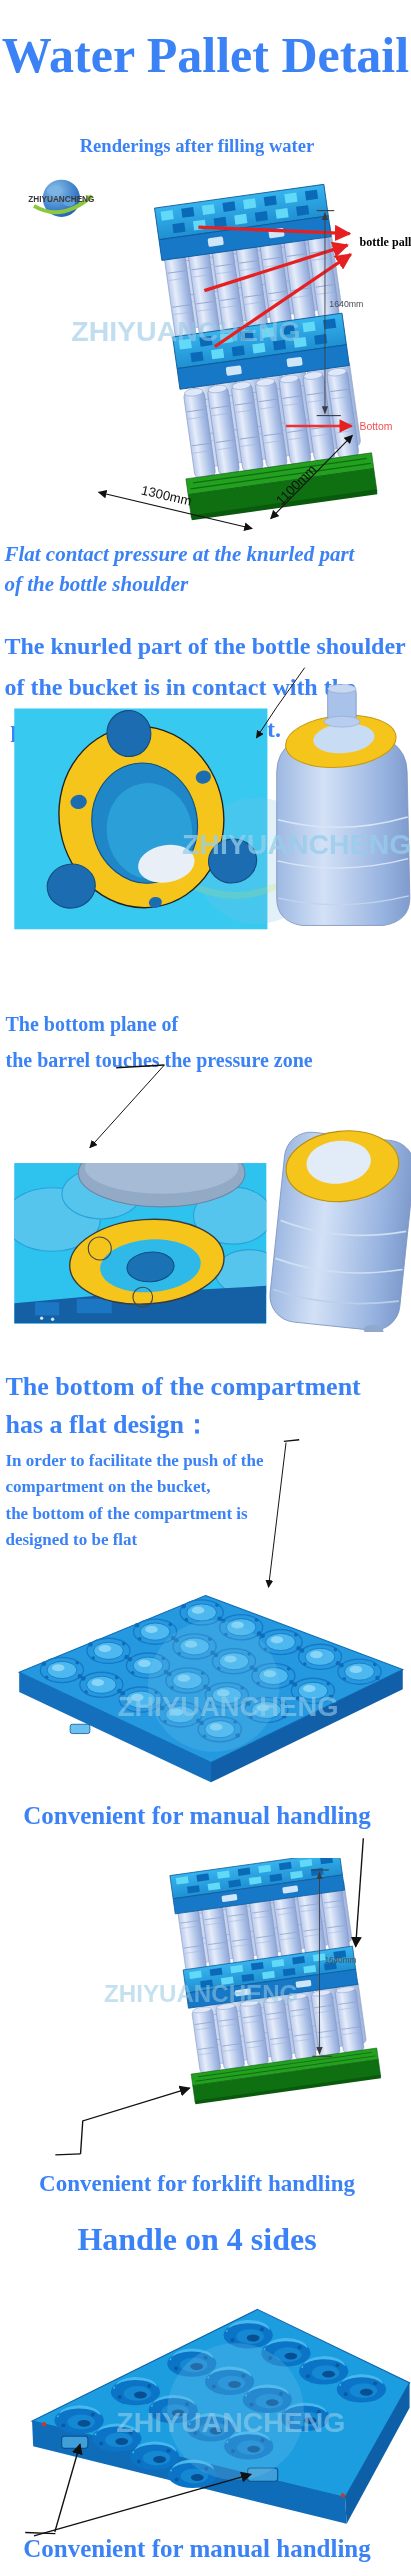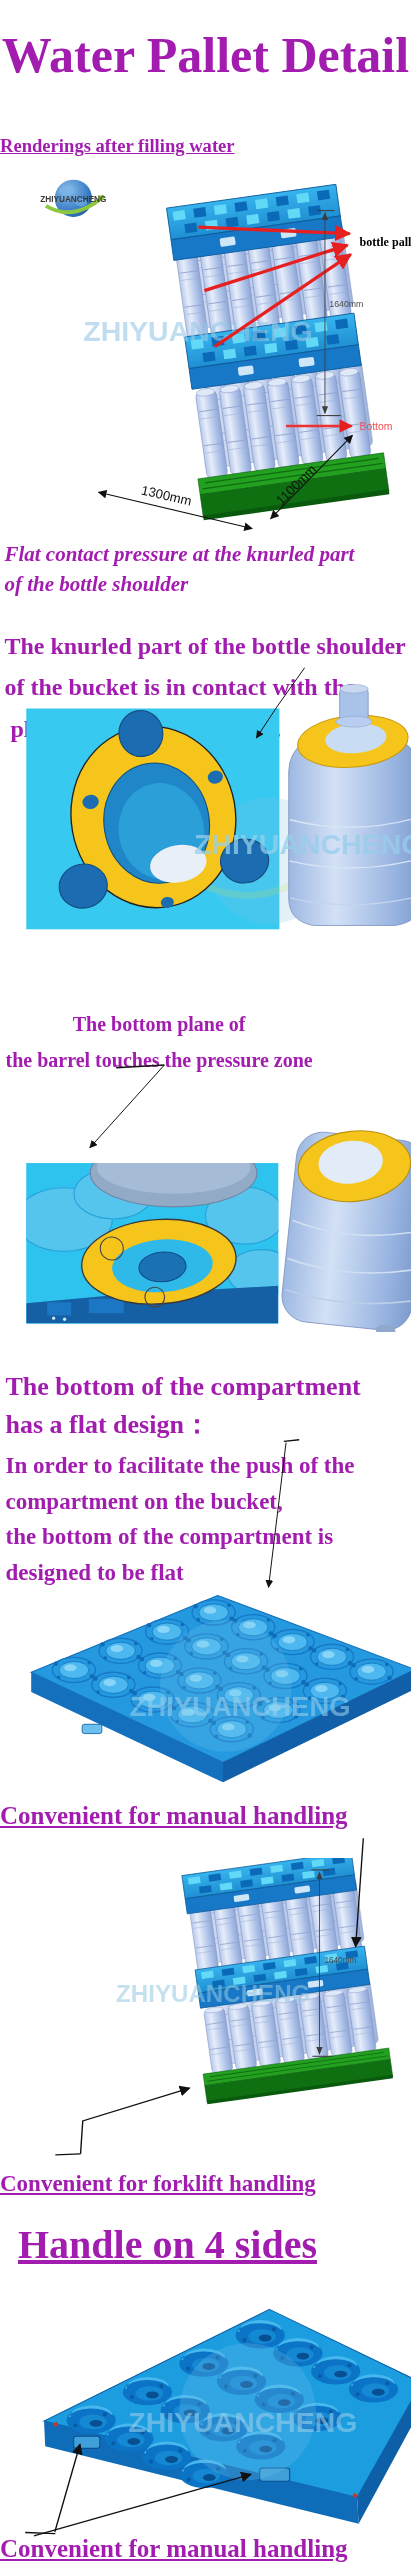--- a/index.html
+++ b/index.html
@@ -1,34 +1,34 @@
 <!DOCTYPE html>
 <html style="font-size:8.8px"><head>
 <meta charset="utf-8">
 <style>
   html,body{margin:0;padding:0;background:#ffffff;}
   body{width:411px;height:2576px;position:relative;overflow:hidden;}
   .abs{position:absolute;}
-  .serif{font-family:"Liberation Serif","DejaVu Serif",serif;font-weight:700;color:#a21caf;}
+  .serif{font-family:"Liberation Serif","DejaVu Serif",serif;font-weight:700;color:#3b82f6;}
   .pre{white-space:pre;}
-  .center{left:0;width:394px;text-align:left;text-decoration:underline;}
+  .center{left:0;width:394px;text-align:center;}
   .nowrap{white-space:nowrap;}
   #title{top:28.5px;left:0;width:411px;text-align:center;font-size:50px;line-height:1.05;}
   #h-renderings{top:135px;font-size:18.6px;}
   #h-knurled{top:540px;left:4.4px;font-size:21px;line-height:1.42;font-style:italic;}
   #p-knurled{top:626px;left:4.4px;font-size:24px;line-height:1.72;}
-  #h-bottomplane{top:1007px;left:5.5px;font-size:20px;line-height:1.78;text-align:center;}
+  #h-bottomplane{top:1007px;left:5.5px;font-size:20px;line-height:1.78;}
   #h-flat{top:1368px;left:5.5px;font-size:26px;line-height:1.45;}
-  #p-flat{top:1448px;left:5.5px;font-size:23px;line-height:1.55;}
+  #p-flat{top:1448px;left:5.5px;font-size:17px;line-height:1.55;}
   #h-manual{top:1802px;font-size:25px;}
   #h-forklift{top:2159px;font-size:23px;margin-top:12px;}
-  #h-handle4{top:2221px;font-size:40px;margin-left:18px;}
+  #h-handle4{top:2221px;font-size:32px;}
   #h-manual2{top:2535px;font-size:25px;}
   svg{display:block;}
-  .imgbox{position:absolute;left:12px;width:331px;}
+  .imgbox{position:absolute;left:0;width:331px;}
 </style>
 </head>
 <body>
 
 <svg width="0" height="0" style="position:absolute" aria-hidden="true">
   <defs>
     <linearGradient id="gb" x1="0" y1="0" x2="1" y2="0">
       <stop offset="0" stop-color="#b9c9ec"></stop>
         <stop offset="0.3" stop-color="#e6edfa"></stop>
       <stop offset="0.75" stop-color="#aabfe7"></stop>

